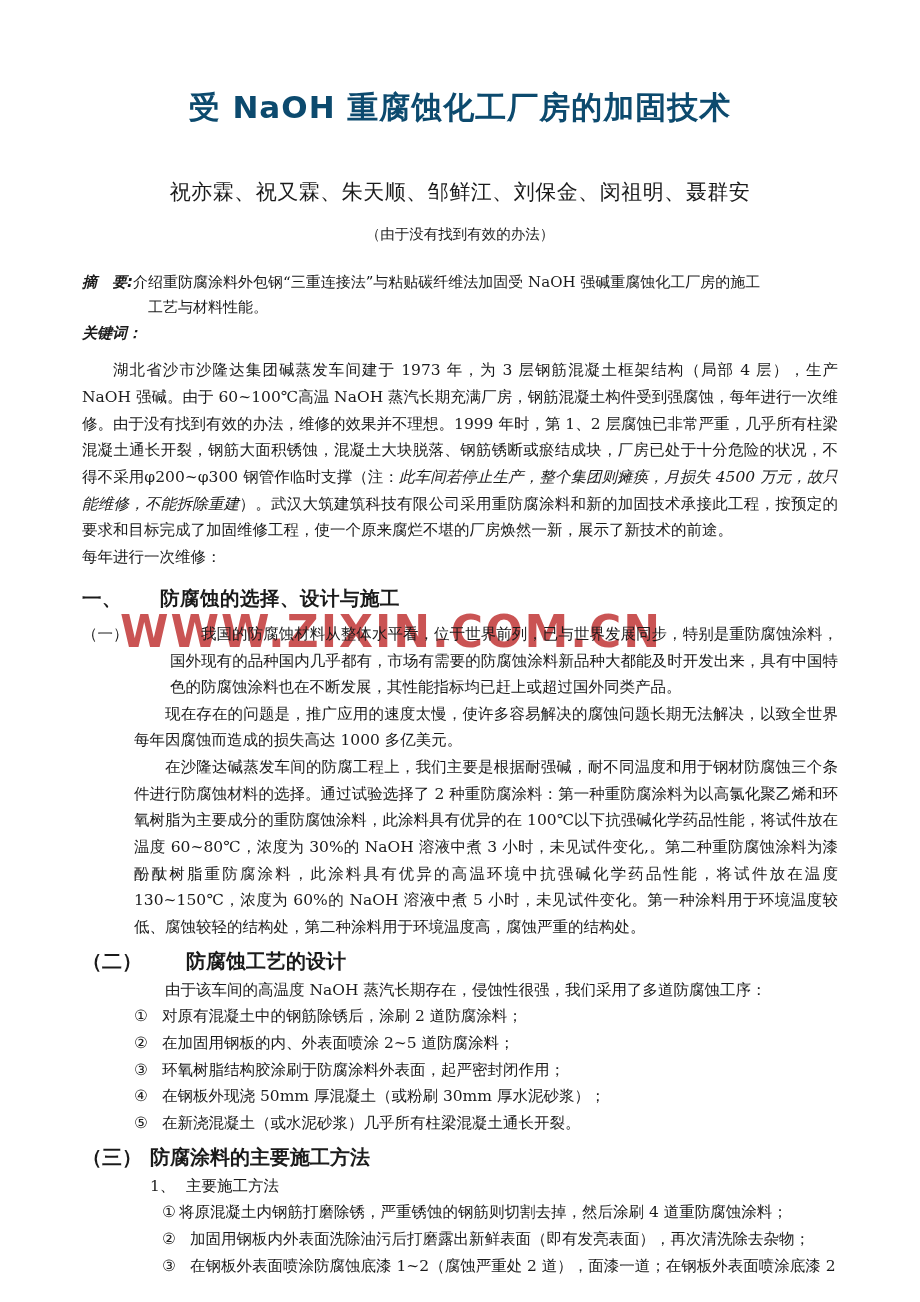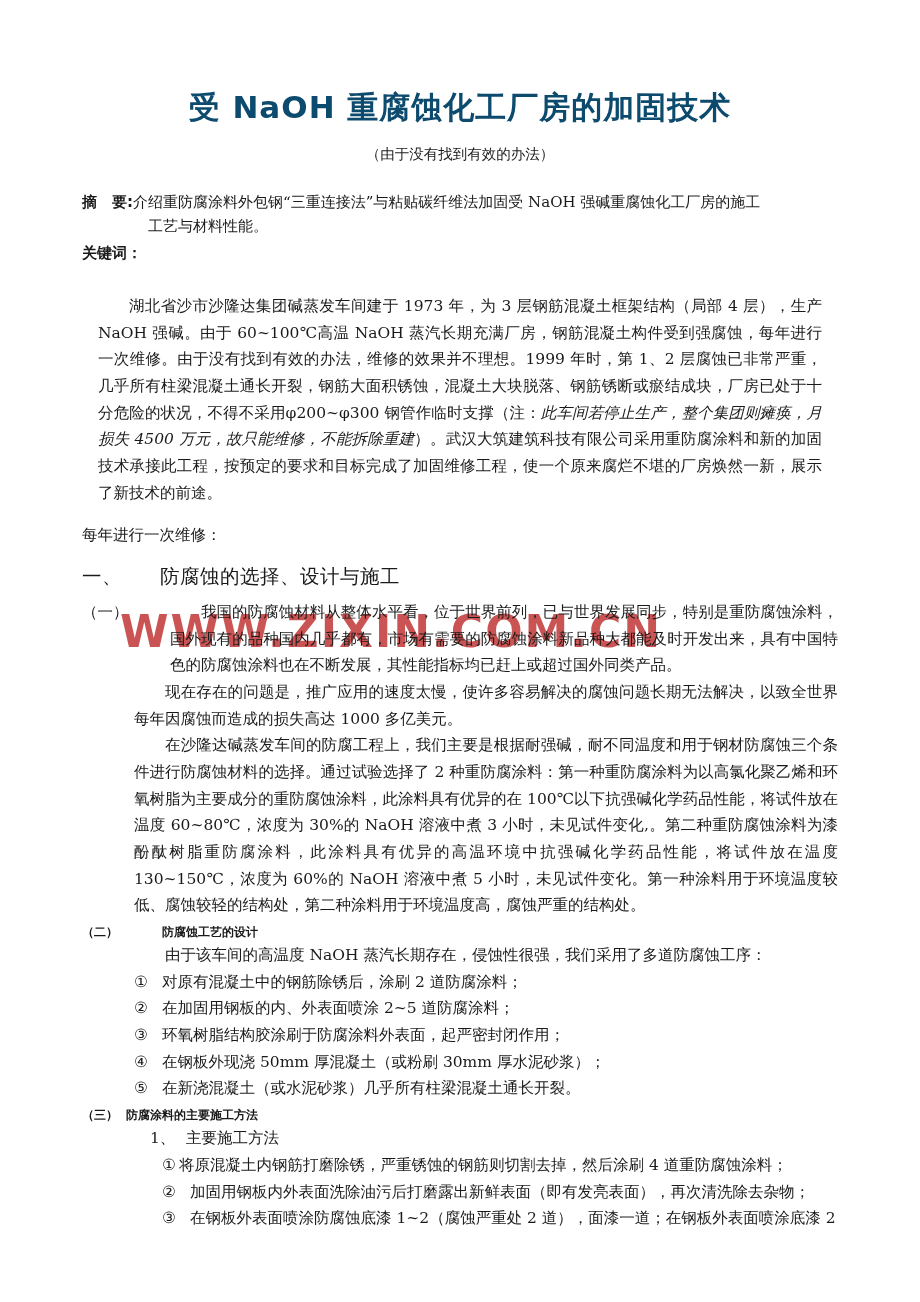--- a/index.html
+++ b/index.html
@@ -77,20 +77,21 @@
   }
   .abstract-row {
     display: flex;
     align-items: flex-start;
   }
   .ab-label {
     font-family: "DejaVu Sans", "Liberation Sans", sans-serif;
     font-weight: bold;
     white-space: pre;
     flex: 0 0 auto;
+    font-style: italic;
   }
   .ab-text {
     text-align: justify;
     flex: 1 1 auto;
   }
   .abstract-cont {
     padding-left: 66px;
     font-size: 15px;
     line-height: 1.62;
   }
@@ -99,53 +100,53 @@
     align-items: flex-start;
     padding-top: 2px;
   }
 
   
   .body-para {
     font-size: 15.5px;
     line-height: 1.72;
     text-align: justify;
     text-indent: 2em;
-    margin: 16px;
+    margin: 0;
     padding-top: 12px;
   }
   .body-para .note-italic {
     font-style: italic;
   }
   .tail-line {
     font-size: 15.5px;
     line-height: 1.72;
     text-align: left;
     margin: 0;
     text-indent: 0;
   }
 
   
   .h-major {
     font-family: "DejaVu Sans", "Liberation Sans", sans-serif;
-    font-weight: normal;
+    font-weight: bold;
     font-size: 19.5px;
     margin: 0;
     padding-top: 14px;
     padding-bottom: 2px;
     letter-spacing: 0.5px;
     line-height: 1.45;
   }
   .h-major .tab {
     display: inline-block;
     width: 38px;
   }
   .h-sub {
     font-family: "DejaVu Sans", "Liberation Sans", sans-serif;
     font-weight: bold;
-    font-size: 12px;
+    font-size: 20px;
     margin: 0;
     padding-top: 4px;
     line-height: 1.6;
   }
   .h-sub .tab-wide {
     display: inline-block;
     width: 44px;
   }
   .h-sub .tab-narrow {
     display: inline-block;
@@ -239,20 +240,21 @@
 <body>
 
 <div class="page">
 
   <div class="watermark">WWW.ZIXIN.COM.CN</div>
 
   <div class="content">
 
     <h1 class="doc-title">受 NaOH 重腐蚀化工厂房的加固技术</h1>
 
+    <p class="authors">祝亦霖、祝又霖、朱天顺、邹鲜江、刘保金、闵祖明、聂群安</p>
 
     <p class="affiliation">（由于没有找到有效的办法）</p>
 
     <div class="abstract-block">
       <div class="abstract-row">
         <span class="ab-label">摘　要:</span>
         <span class="ab-text">介绍重防腐涂料外包钢“三重连接法”与粘贴碳纤维法加固受 NaOH 强碱重腐蚀化工厂房的施工</span>
       </div>
       <div class="abstract-cont">工艺与材料性能。</div>
       <div class="keywords-row">

